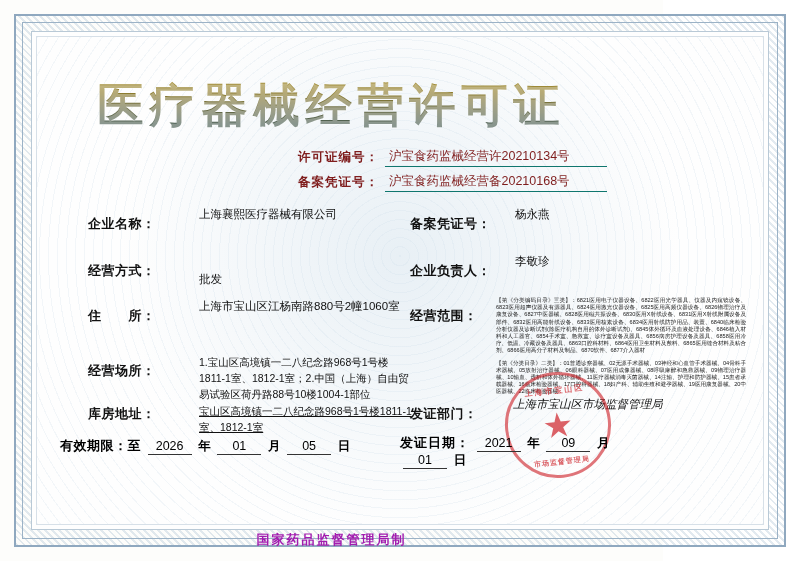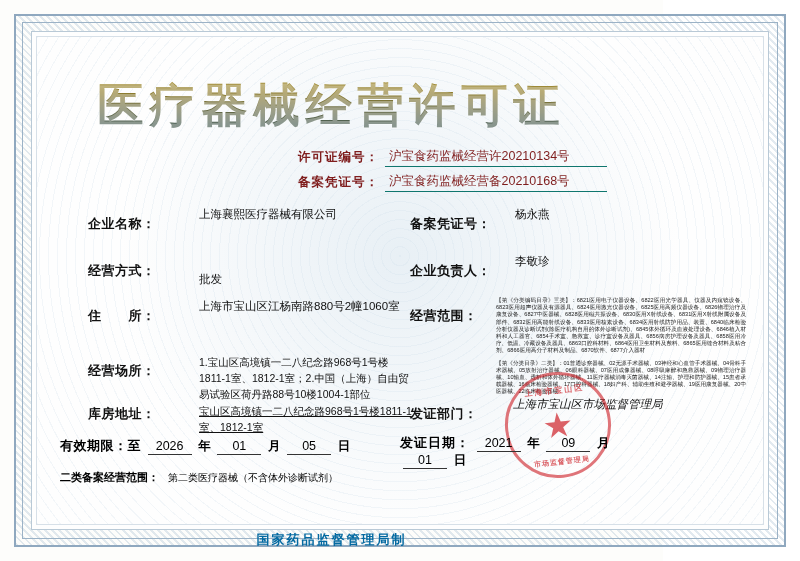--- a/index.html
+++ b/index.html
@@ -224,21 +224,21 @@
   .issue-row .lbl { font-weight: bold; letter-spacing: 1px; }
 
   .footer {
     position: absolute;
     left: 0; right: 0;
     bottom: 12px;
     text-align: center;
     font-size: 13px;
     font-weight: bold;
     letter-spacing: 2px;
-    color: #0369a1;
+    color: #a21caf;
   }
 </style>
 </head>
 <body>
 
 <div class="page">
 
   <div class="frame-outer"></div>
   <div class="frame-mid"></div>
   <div class="frame-inner"></div>
@@ -327,21 +327,17 @@
   <div class="issue-row">
     <span class="lbl">发证日期：</span>
     <span class="date-seg">2021</span>
     <span class="date-unit">年</span>
     <span class="date-seg">09</span>
     <span class="date-unit">月</span>
     <span class="date-seg">01</span>
     <span class="date-unit">日</span>
   </div>
 
-  <div class="row-note">
-    <span class="lbl">二类备案经营范围：</span>
-    <span class="val">第二类医疗器械（不含体外诊断试剂）</span>
-  </div>
 
 
   <div class="footer">国家药品监督管理局制</div>
 
 </div>
 
 </body></html>

